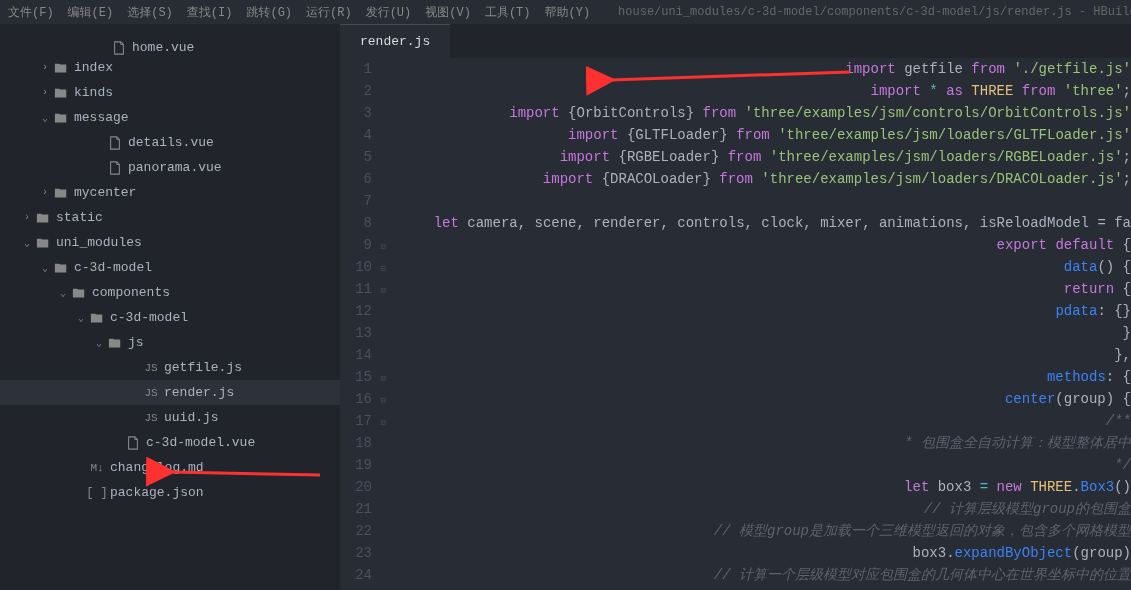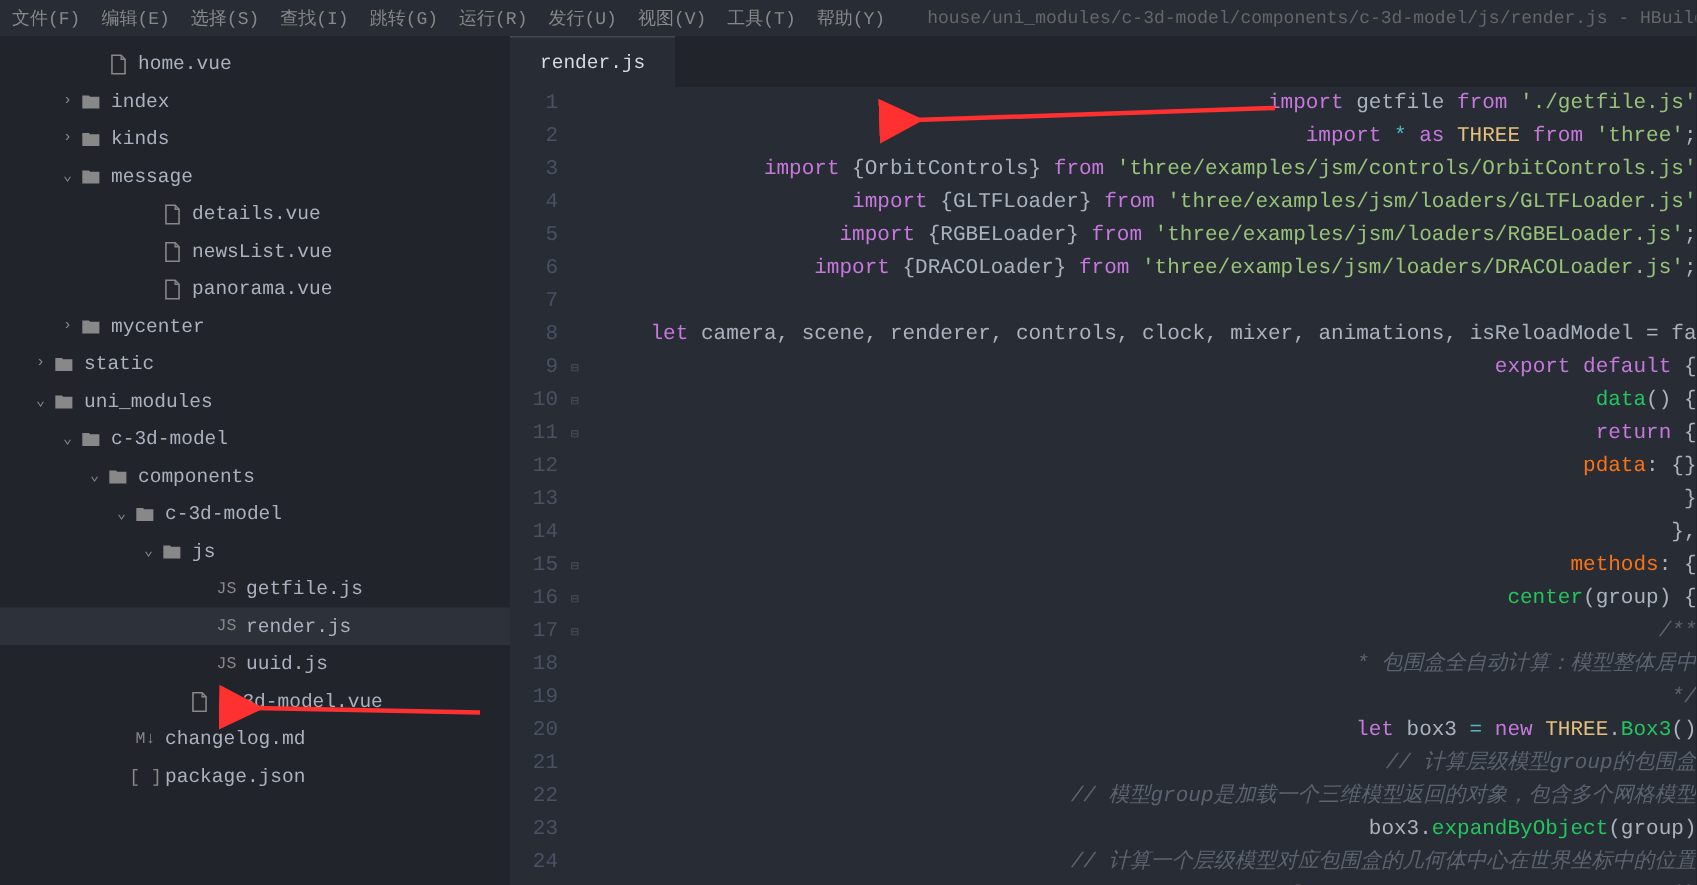--- a/index.html
+++ b/index.html
@@ -126,28 +126,28 @@
       background: #282c34;
       padding-left: 6px;
       white-space: pre;
       overflow: hidden;
       text-align: right;
     }
     .code-line {
       height: 22px;
     }
     .kw { color: #c678dd; }
-    .fn { color: #22c55e; }
+    .fn { color: #3b82f6; }
     .str { color: #98c379; }
     .cls { color: #e5c07b; }
     .punc { color: #abb2bf; }
     .op { color: #56b6c2; }
     .cmt { color: #5c6370; font-style: italic; }
     .plain { color: #abb2bf; }
-    .prop { color: #f97316; }
+    .prop { color: #3b82f6; }
     
     .arrow-annotation {
       position: absolute;
       pointer-events: none;
     }
     .arrow-svg {
       overflow: visible;
     }
   </style>
 </head>
@@ -163,21 +163,21 @@
   <span>发行(U)</span>
   <span>视图(V)</span>
   <span>工具(T)</span>
   <span>帮助(Y)</span>
   <span style="flex:1"></span>
   <span style="color:#666">house/uni_modules/c-3d-model/components/c-3d-model/js/render.js - HBuilder X</span>
 </div>
 
 <div class="main">
   <div class="sidebar" id="sidebar">
-      <div class="tree-item" style="padding-left: 56px;">
+      <div class="tree-item" style="padding-left: 96px; align-items: flex-end;">
         <span class="chevron"></span>
         <span class="icon">
           <svg width="14" height="14" viewBox="0 0 16 16">
             <path fill="none" stroke="#888" stroke-width="1.2" d="M3 1h7l3 3v11H3z"></path>
             <path fill="none" stroke="#888" d="M10 1v3h3"></path>
           </svg>
         </span>
         <span class="label">home.vue</span>
       </div>
       <div class="tree-item" style="padding-left: 38px;">
@@ -209,30 +209,20 @@
       </div>
       <div class="tree-item" style="padding-left: 92px;">
         <span class="chevron"></span>
         <span class="icon">
           <svg width="14" height="14" viewBox="0 0 16 16">
             <path fill="none" stroke="#888" stroke-width="1.2" d="M3 1h7l3 3v11H3z"></path>
             <path fill="none" stroke="#888" d="M10 1v3h3"></path>
           </svg>
         </span>
         <span class="label">details.vue</span>
-      </div>
-      <div class="tree-item" style="padding-left: 92px;">
-        <span class="chevron"></span>
-        <span class="icon">
-          <svg width="14" height="14" viewBox="0 0 16 16">
-            <path fill="none" stroke="#888" stroke-width="1.2" d="M3 1h7l3 3v11H3z"></path>
-            <path fill="none" stroke="#888" d="M10 1v3h3"></path>
-          </svg>
-        </span>
-        <span class="label">newsList.vue</span>
       </div>
       <div class="tree-item" style="padding-left: 92px;">
         <span class="chevron"></span>
         <span class="icon">
           <svg width="14" height="14" viewBox="0 0 16 16">
             <path fill="none" stroke="#888" stroke-width="1.2" d="M3 1h7l3 3v11H3z"></path>
             <path fill="none" stroke="#888" d="M10 1v3h3"></path>
           </svg>
         </span>
         <span class="label">panorama.vue</span>

